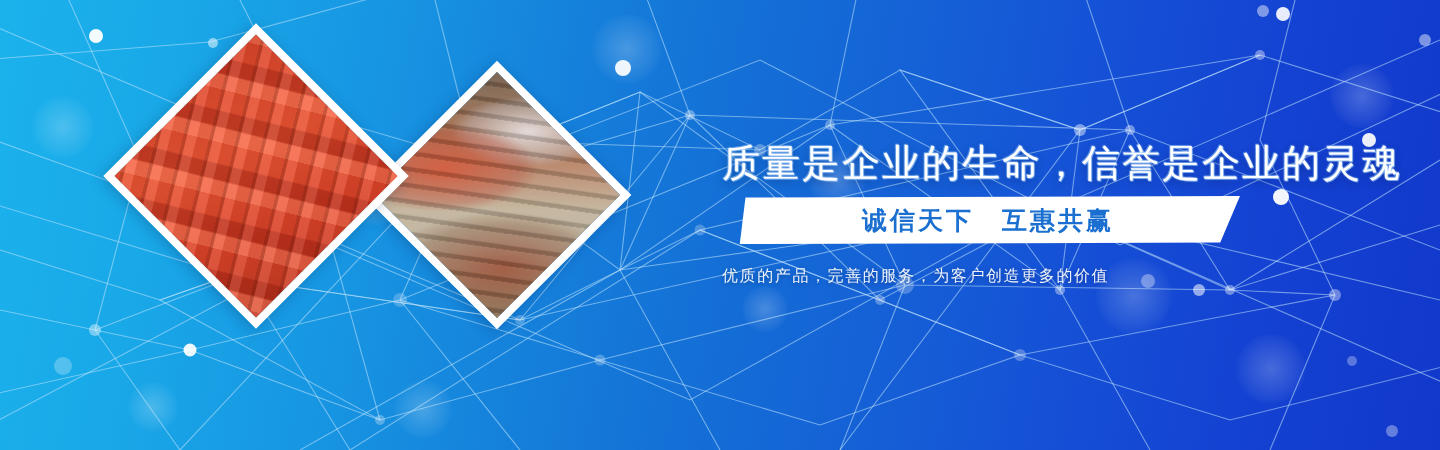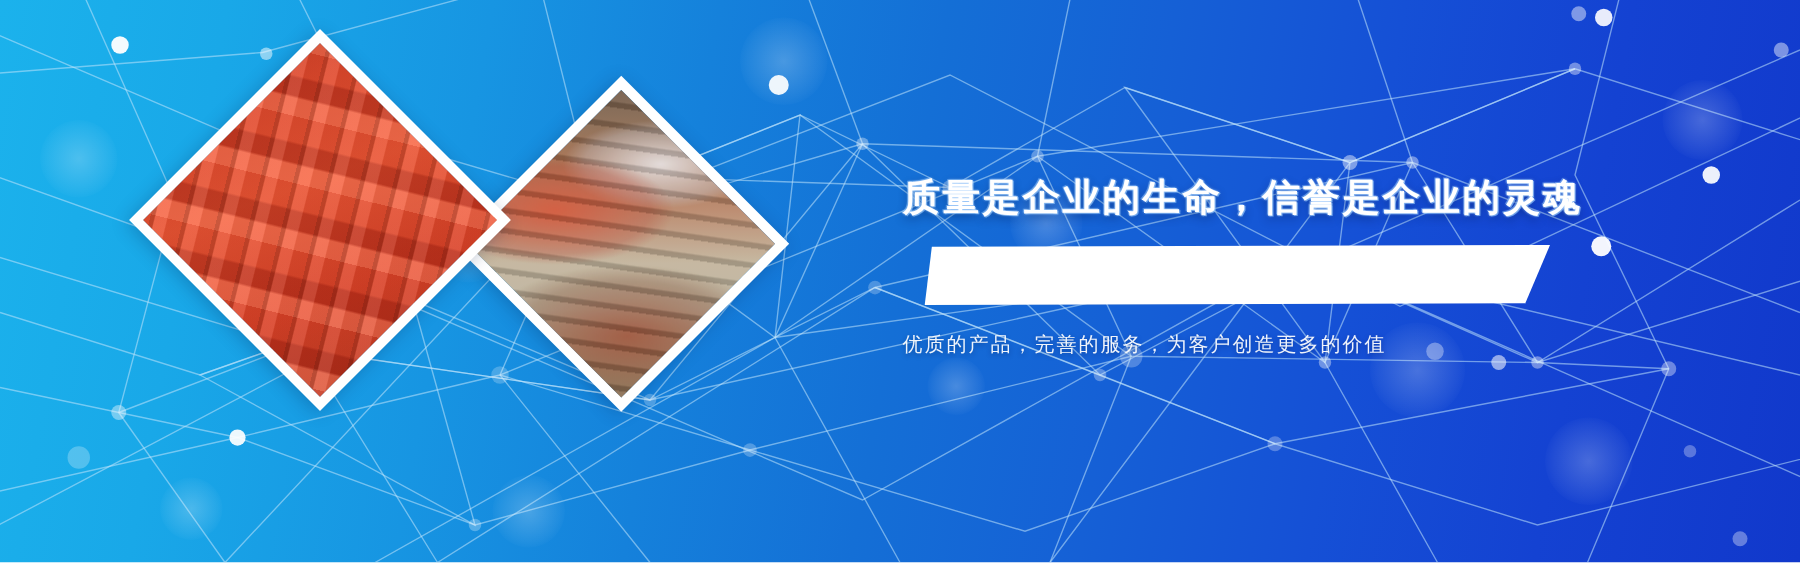--- a/index.html
+++ b/index.html
@@ -79,22 +79,22 @@
       linear-gradient(180deg,
         #6d5a4a 0%, #8a6a52 14%, #a8704f 26%,
         #b9876a 40%, #c2b49c 56%, #bdb49f 70%,
         #a79578 84%, #8d7a5e 100%);
   }
 
   
   .headline {
     position:absolute;
     left:722px; top:138px;
-    font-size:30px;
-    font-weight:bold;
+    font-size:38px;
+    font-weight:normal;
     color:#ffffff;
     letter-spacing:2px;
     white-space:nowrap;
     text-shadow:
       0 0 2px rgba(180,215,255,0.95),
       1px 1px 0 rgba(140,195,250,0.65),
       -1px -1px 0 rgba(140,195,250,0.45),
       0 3px 8px rgba(0,25,80,0.45);
   }
 
@@ -229,16 +229,17 @@
   <div class="diamond" id="diamond-2">
     <div class="photo photo-2"></div>
   </div>
   <div class="diamond" id="diamond-1">
     <div class="photo photo-1"></div>
   </div>
 
   <div class="headline">质量是企业的生命，信誉是企业的灵魂</div>
 
   <div class="slogan-bar"></div>
+  <div class="slogan-text">诚信天下　互惠共赢</div>
 
   <div class="sub" id="sub-1">优质的产品，完善的服务，为客户创造更多的价值</div>
 
 </div>
 
 </body></html>

